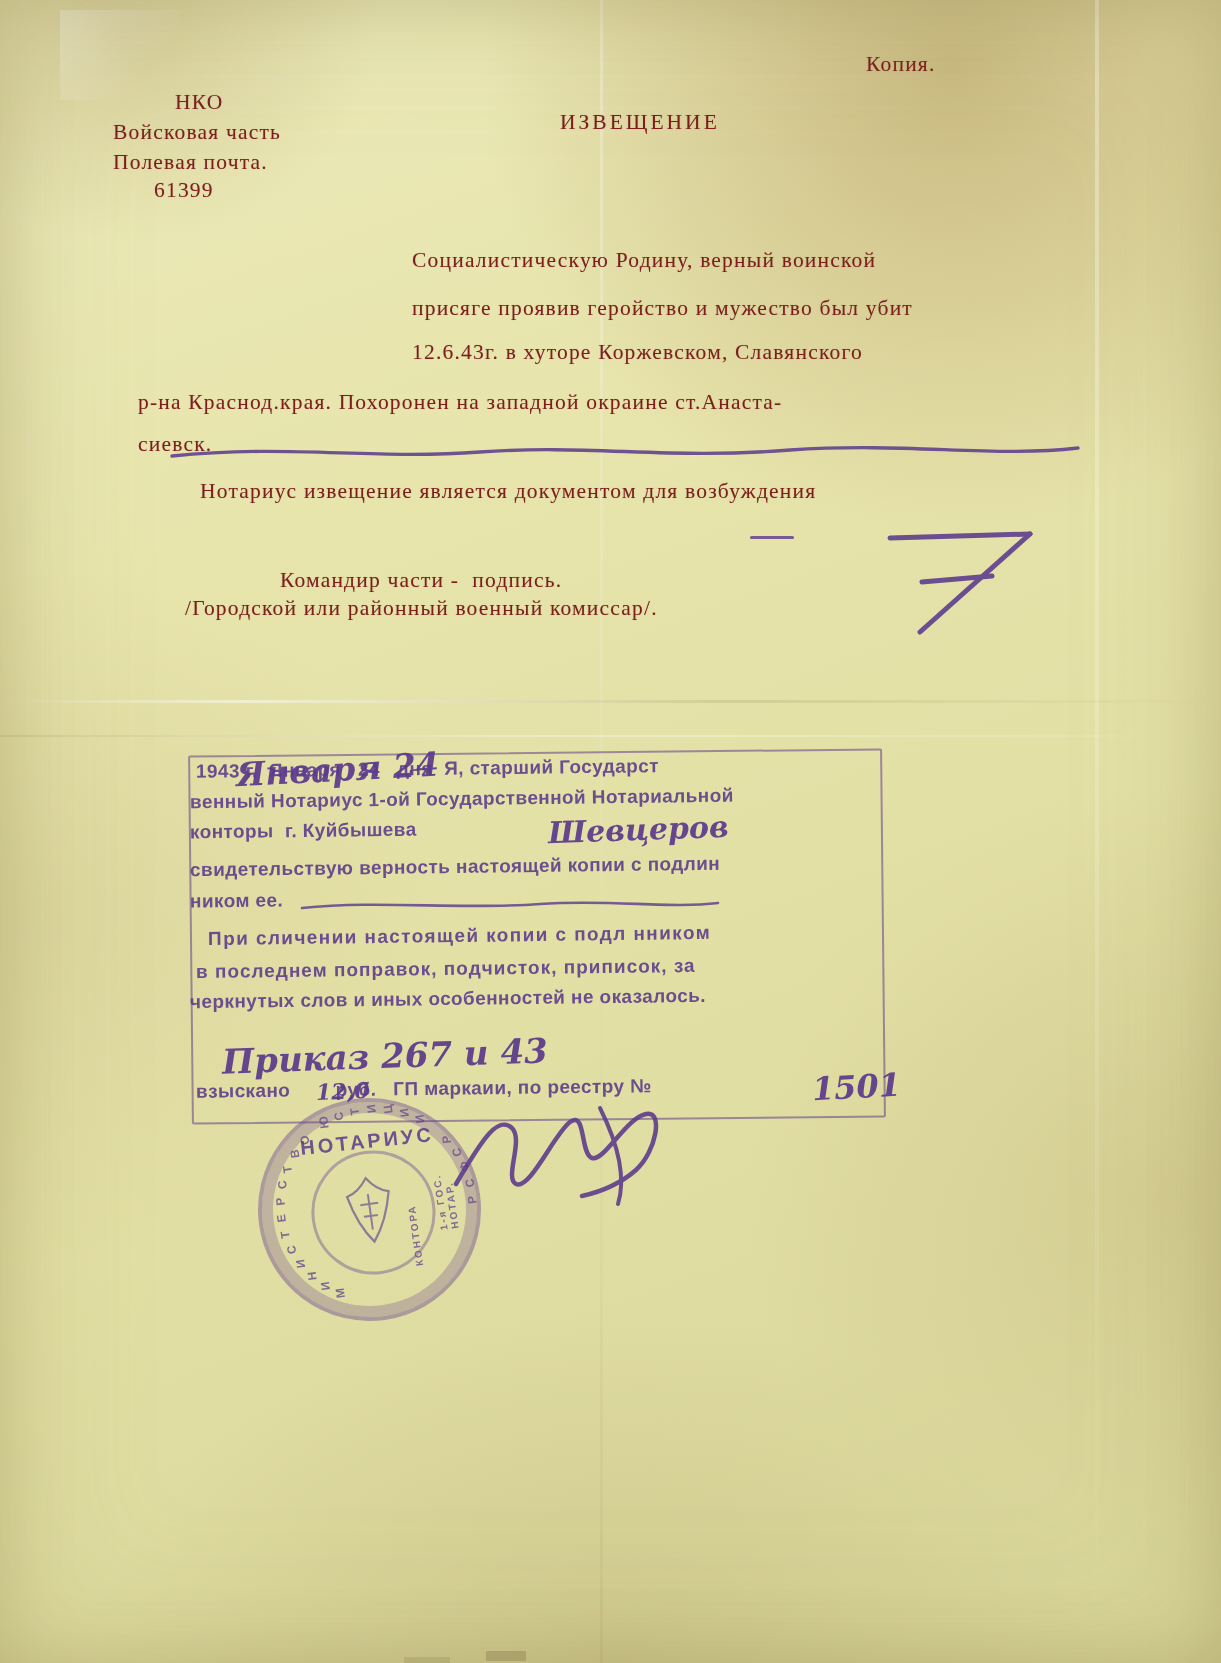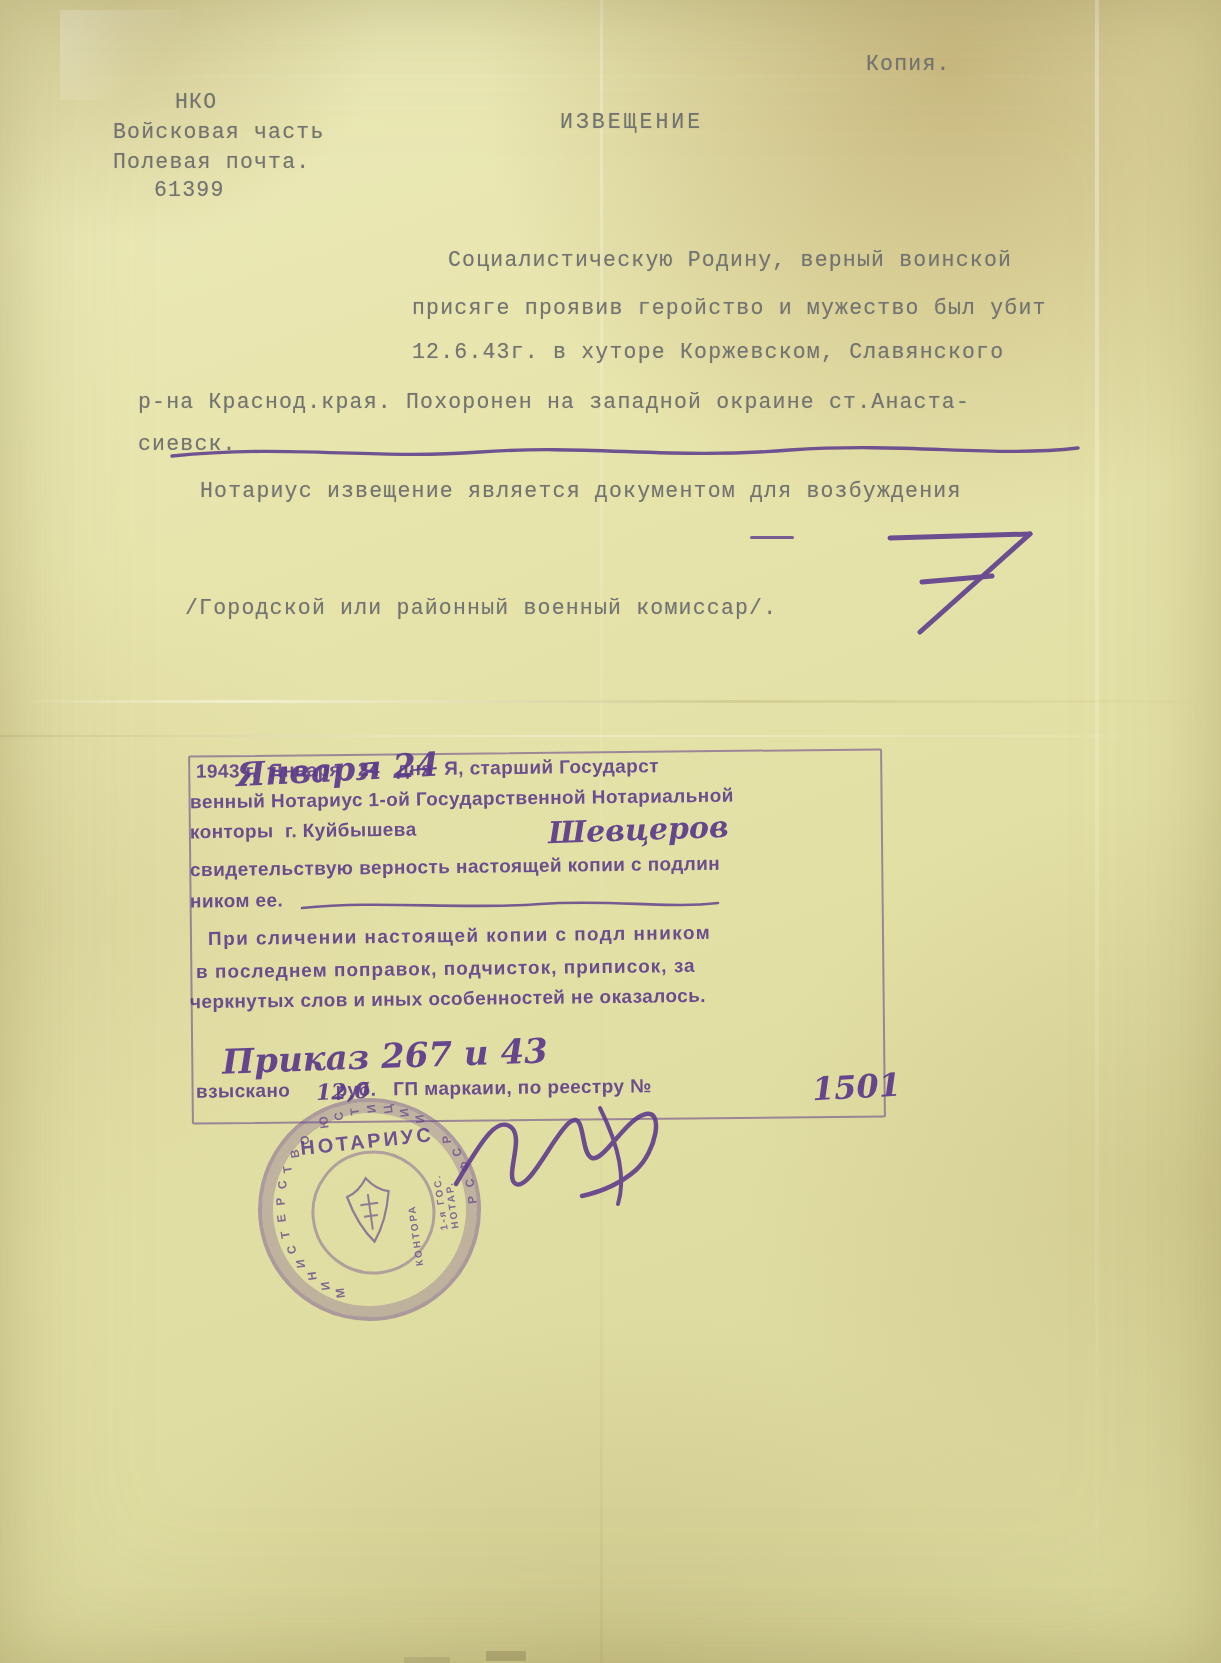--- a/index.html
+++ b/index.html
@@ -44,39 +44,39 @@
     pointer-events: none;
   }
   .crease.h1 { left: 0; right: 0; top: 700px; height: 3px; background: linear-gradient(90deg, rgba(255,255,255,0) 0%, rgba(255,255,255,0.45) 20%, rgba(180,170,110,0.35) 60%, rgba(255,255,255,0) 100%); }
   .crease.h2 { left: 0; right: 0; top: 735px; height: 2px; background: linear-gradient(90deg, rgba(170,160,100,0.25) 0%, rgba(255,255,255,0.35) 45%, rgba(255,255,255,0) 100%); }
   .crease.v1 { top: 0; bottom: 0; left: 600px; width: 3px; background: linear-gradient(180deg, rgba(255,255,255,0.30) 0%, rgba(255,255,255,0.10) 40%, rgba(170,160,100,0.18) 100%); }
   .crease.v2 { top: 0; bottom: 0; left: 1095px; width: 4px; background: linear-gradient(180deg, rgba(255,255,255,0.38) 0%, rgba(255,255,255,0.14) 60%, rgba(255,255,255,0) 100%); }
   .crease.d1 { top: 10px; left: 60px; width: 120px; height: 90px; background: linear-gradient(135deg, rgba(255,255,255,0.35), rgba(255,255,255,0) 70%); }
 
   .typed {
     position: absolute;
-    color: #737373;
-    font-family: Liberation Mono, monospace;
+    color: #7f1d1d;
+    font-family: Liberation Serif, serif;
     letter-spacing: 1.2px;
     white-space: pre;
     text-shadow: 0 0 1px rgba(60,55,35,0.25);
   }
   .sz21 { font-size: 21.5px; }
 
   .t-kopia   { top: 52px;  left: 866px; }
   .t-nko     { top: 90px;  left: 175px; }
   .t-unit    { top: 120px; left: 113px; }
   .t-mail    { top: 150px; left: 113px; }
   .t-fpn     { top: 178px; left: 154px; }
   .t-title   { top: 110px; left: 560px; letter-spacing: 3px; }
 
   .body-line { left: 412px; }
   .b1  { top: 152px; }
   .b2  { top: 200px; }
-  .b3  { top: 248px; margin-left: 36px; }
+  .b3  { top: 248px; }
   .b4  { top: 296px; }
   .b5  { top: 340px; }
   .b6  { top: 390px; left: 138px; }
   .b7  { top: 432px; left: 138px; }
   .b8  { top: 479px; left: 200px; }
   .b9  { top: 520px; left: 133px; }
   .b10 { top: 568px; left: 280px; }
   .b11 { top: 596px; left: 185px; }
   .b12 { top: 660px; left: 140px; }
 
@@ -248,20 +248,21 @@
   <div class="typed sz21 t-mail">Полевая почта.</div>
   <div class="typed sz21 t-fpn">61399</div>
   <div class="typed sz21 t-title">ИЗВЕЩЕНИЕ</div>
 
   <div class="typed sz21 body-line b3">Социалистическую Родину, верный воинской</div>
   <div class="typed sz21 body-line b4">присяге проявив геройство и мужество был убит</div>
   <div class="typed sz21 body-line b5">12.6.43г. в хуторе Коржевском, Славянского</div>
   <div class="typed sz21 b6">р-на Краснод.края. Похоронен на западной окраине ст.Анаста-</div>
   <div class="typed sz21 b7">сиевск.</div>
   <div class="typed sz21 b8">Нотариус извещение является документом для возбуждения</div>
+  <div class="typed sz21 b10">Командир части -  подпись.</div>
   <div class="typed sz21 b11">/Городской или районный военный комиссар/.</div>
 
   <svg class="u-wave" viewBox="0 0 910 22">
     <path d="M2,16 C120,4 200,20 310,12 C420,4 500,20 620,10 C740,2 820,18 908,8" fill="none" stroke="#5b3a8c" stroke-width="3.4" stroke-linecap="round"></path>
   </svg>
   <div class="ink-underline u1"></div>
   <svg class="ink-check" viewBox="0 0 160 120">
     <path d="M10,18 L150,14" fill="none" stroke="#5b3a8c" stroke-width="5" stroke-linecap="round"></path>
     <path d="M150,14 L40,112" fill="none" stroke="#5b3a8c" stroke-width="5" stroke-linecap="round"></path>
     <path d="M42,62 L112,56" fill="none" stroke="#5b3a8c" stroke-width="5" stroke-linecap="round"></path>

